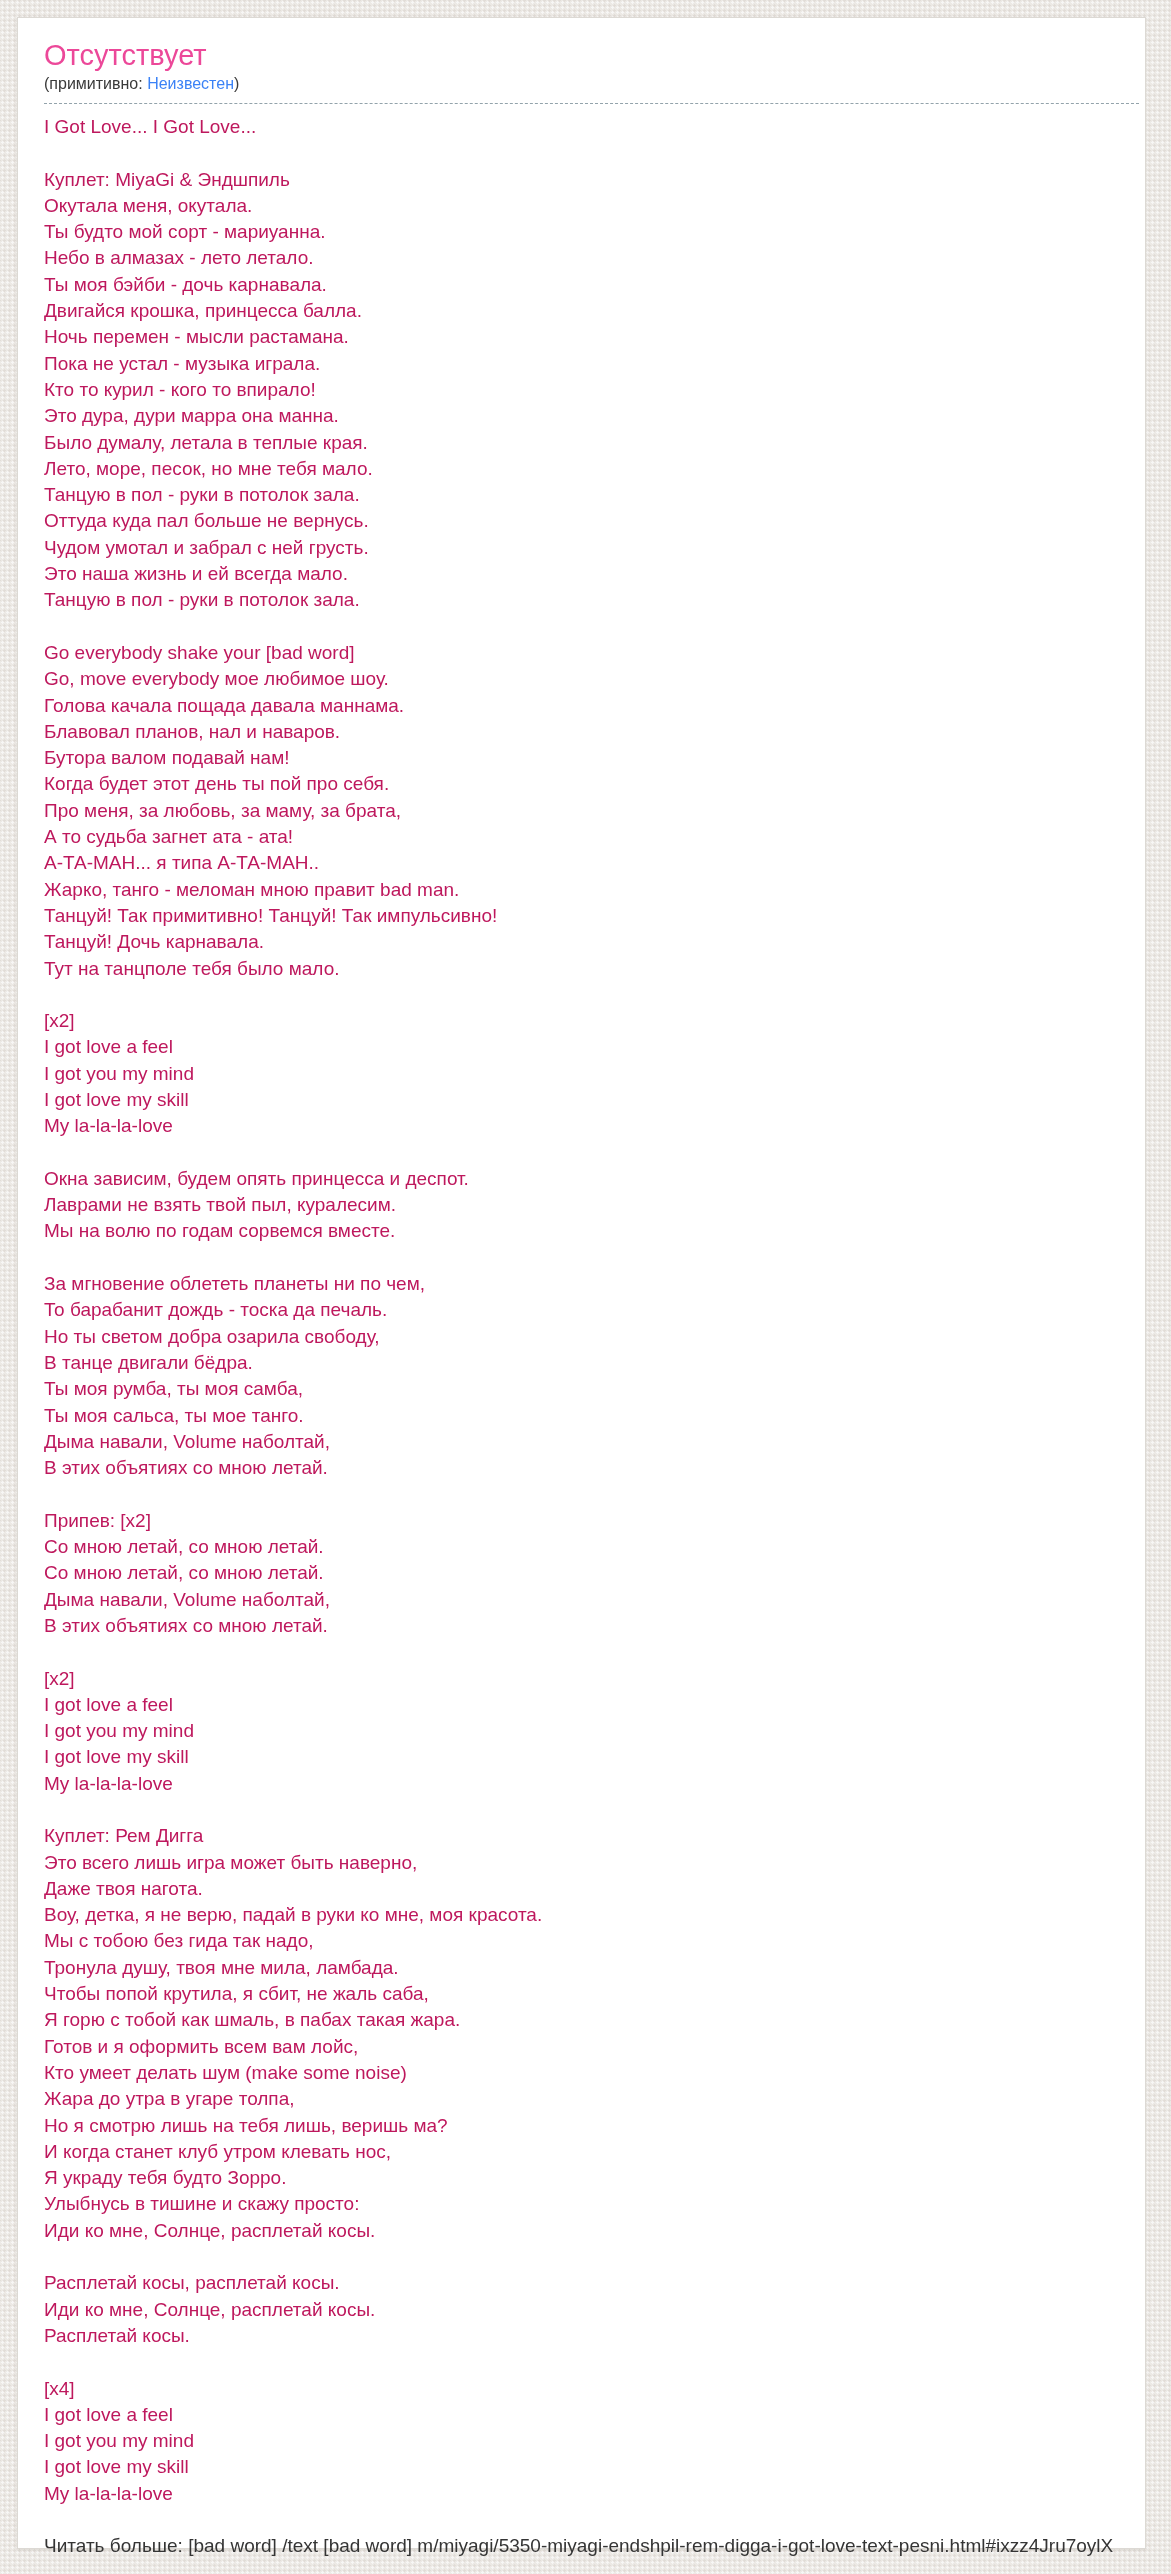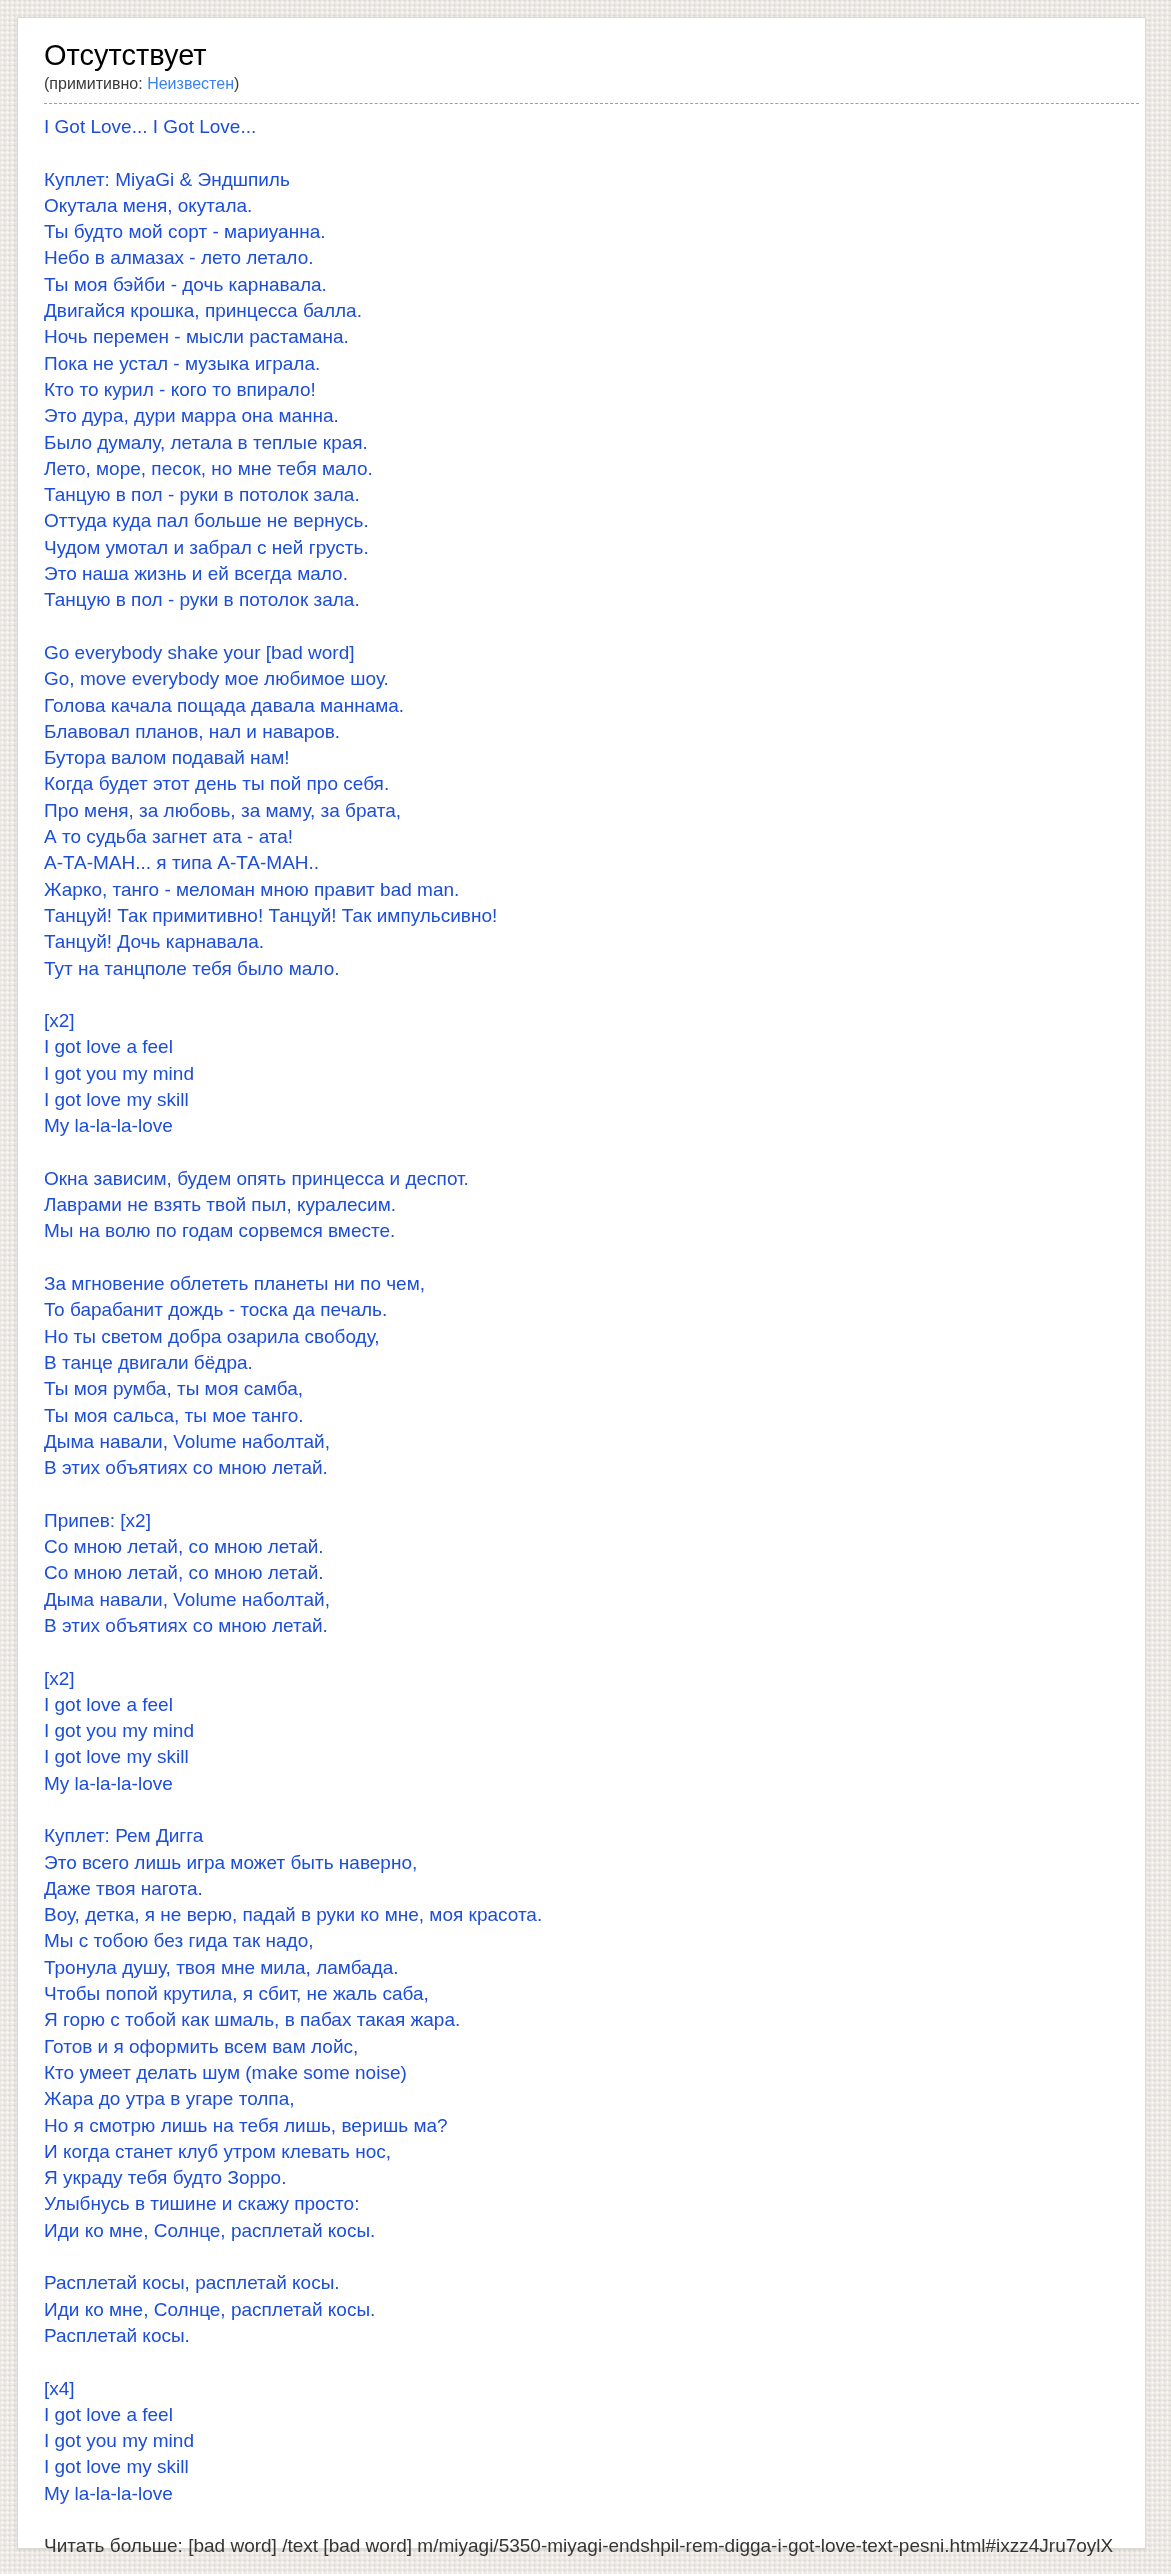--- a/index.html
+++ b/index.html
@@ -28,39 +28,39 @@
     background: #ffffff;
     border: 1px solid #dcd9d4;
     box-shadow: 0 1px 3px rgba(120,110,100,0.15);
     box-sizing: border-box;
     padding: 20px 6px 24px 26px;
   }
   .song-title {
     margin: 0;
     font-size: 29px;
     font-weight: 400;
-    color: #000000;
+    color: #ec4899;
     line-height: 34px;
   }
   .artist-line {
     font-size: 16px;
     color: #3a3a3a;
     padding: 2px 0 9px 0;
     border-bottom: 1px dashed #93a3ab;
     line-height: 20px;
   }
   .artist-name {
     color: #3b82f6;
     cursor: pointer;
   }
   .lyrics {
     margin-top: 10px;
     font-size: 19px;
     line-height: 26.3px;
-    color: #1d4ed8;
+    color: #be185d;
     white-space: pre-line;
   }
   .read-more {
     margin-top: 26px;
     font-size: 19px;
     line-height: 26.3px;
     color: #353535;
     white-space: nowrap;
   }
 </style>

